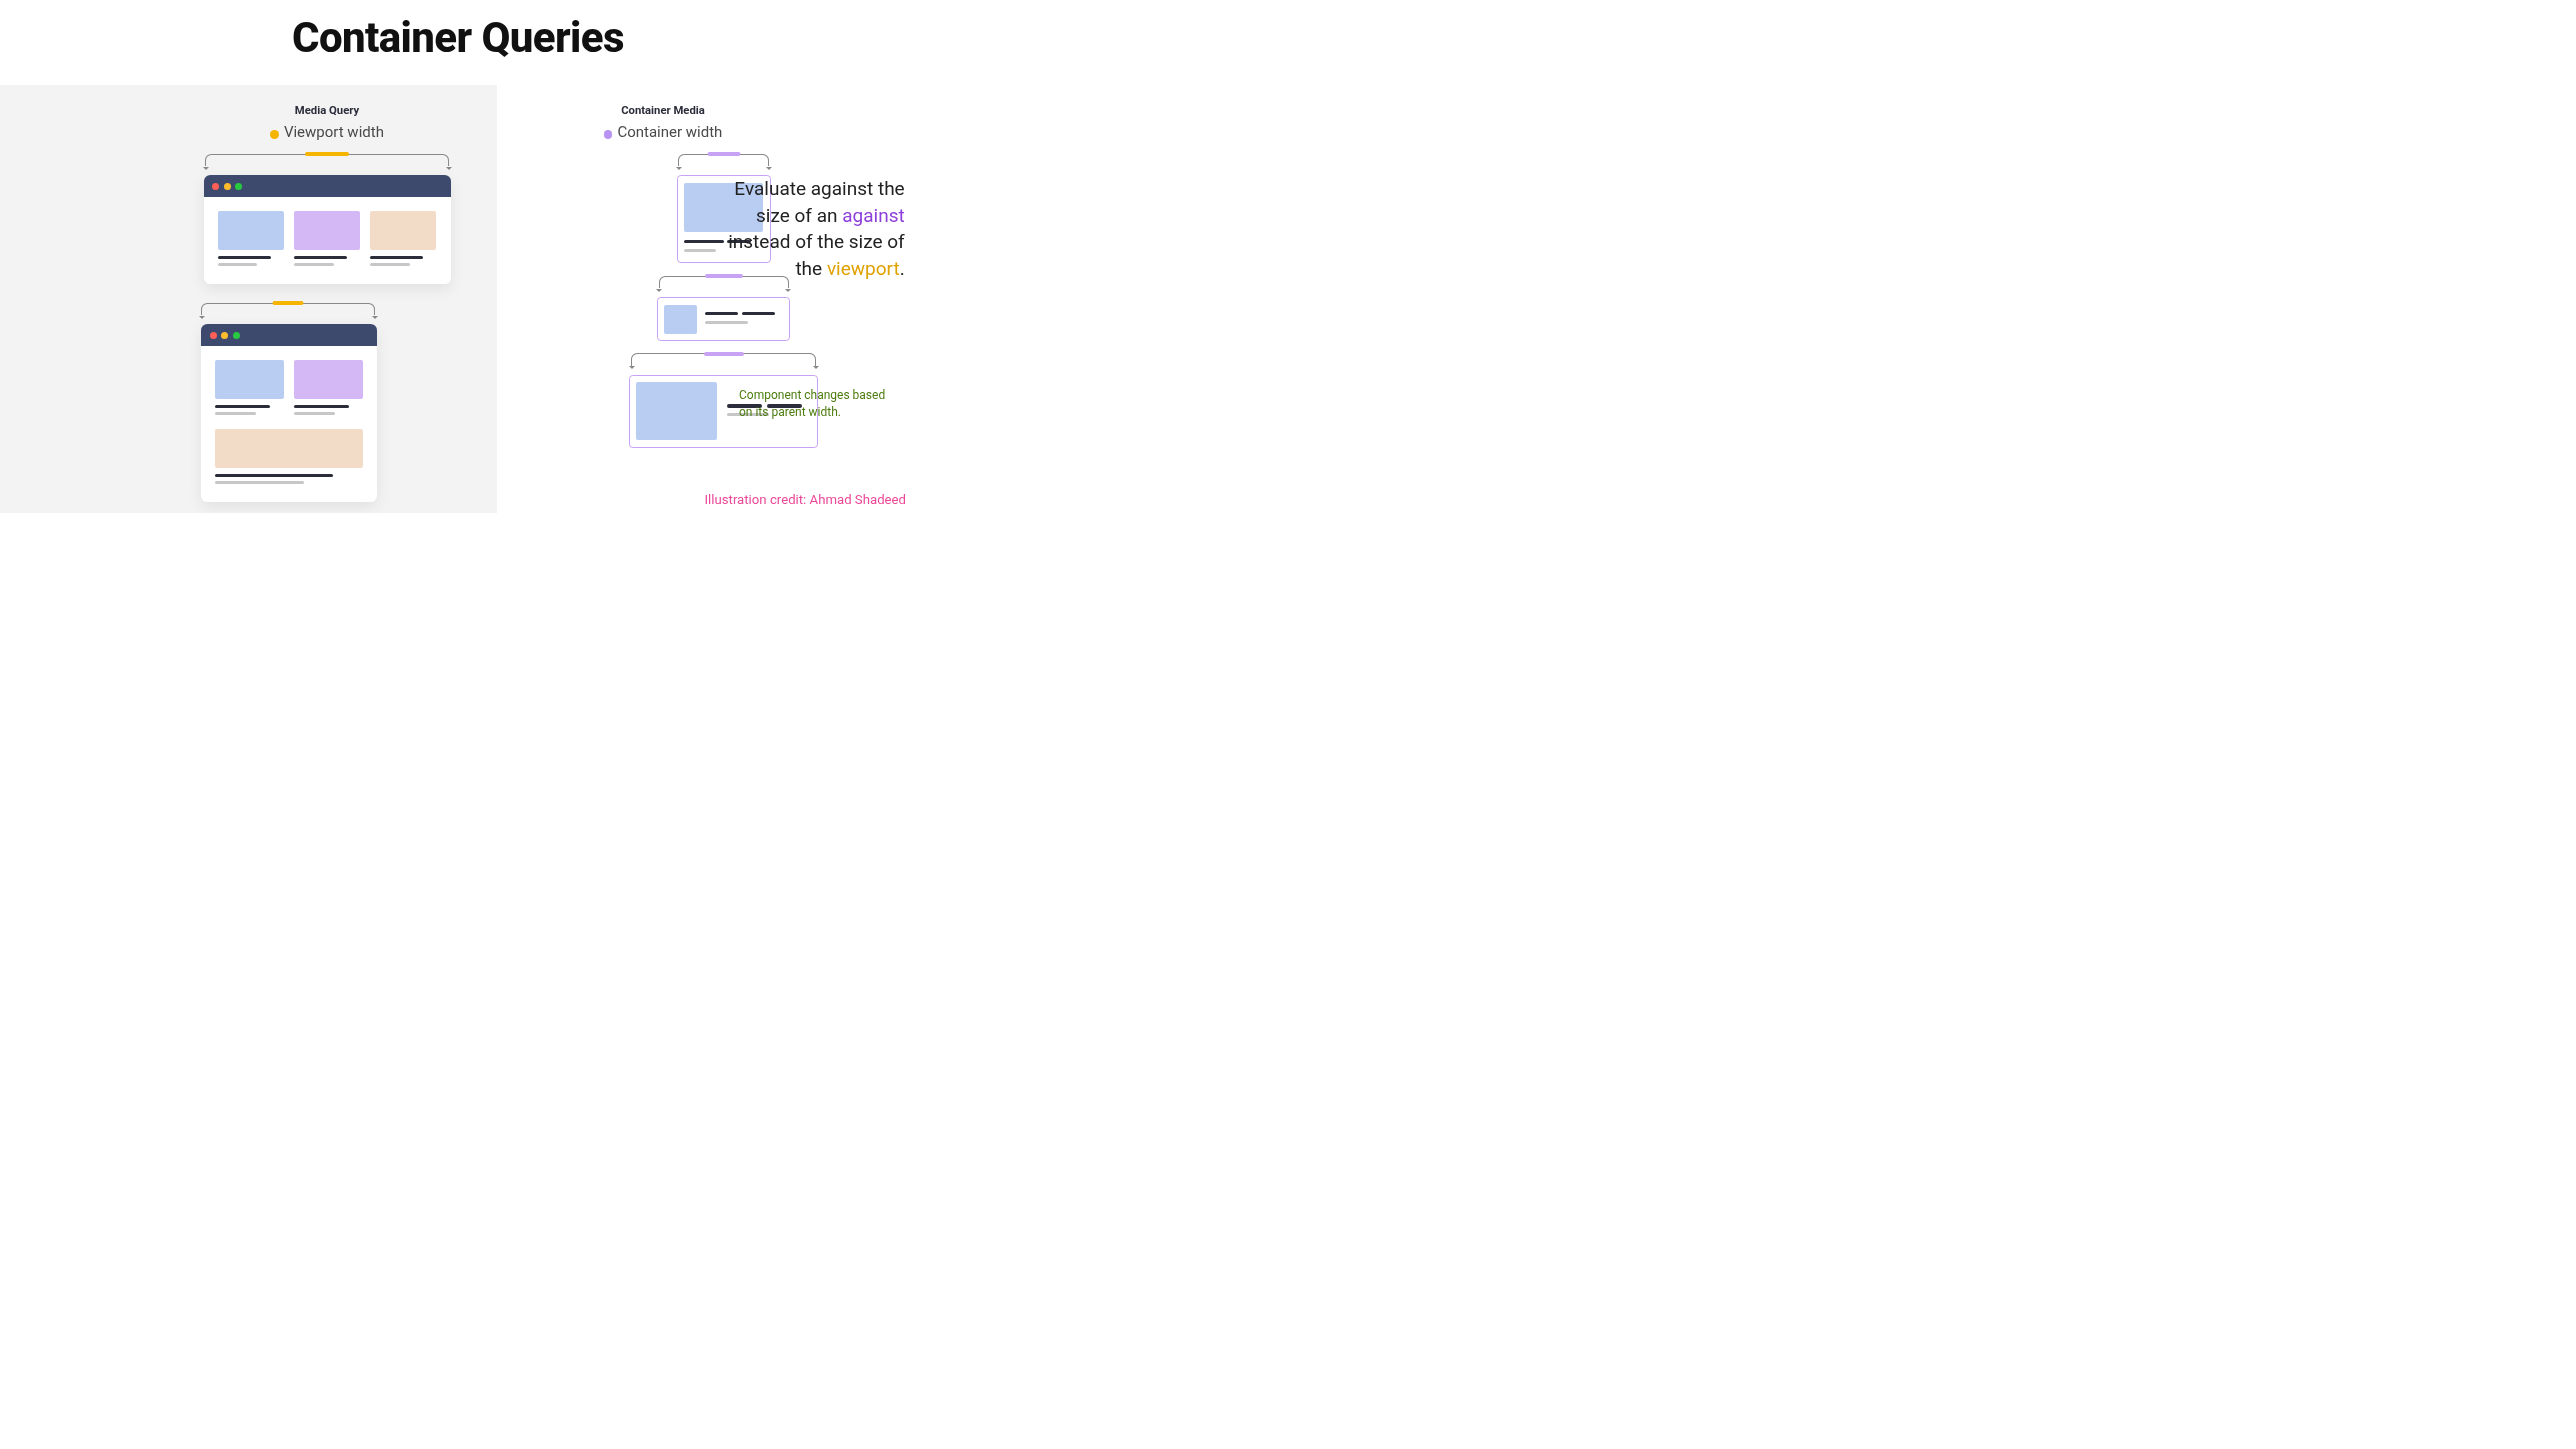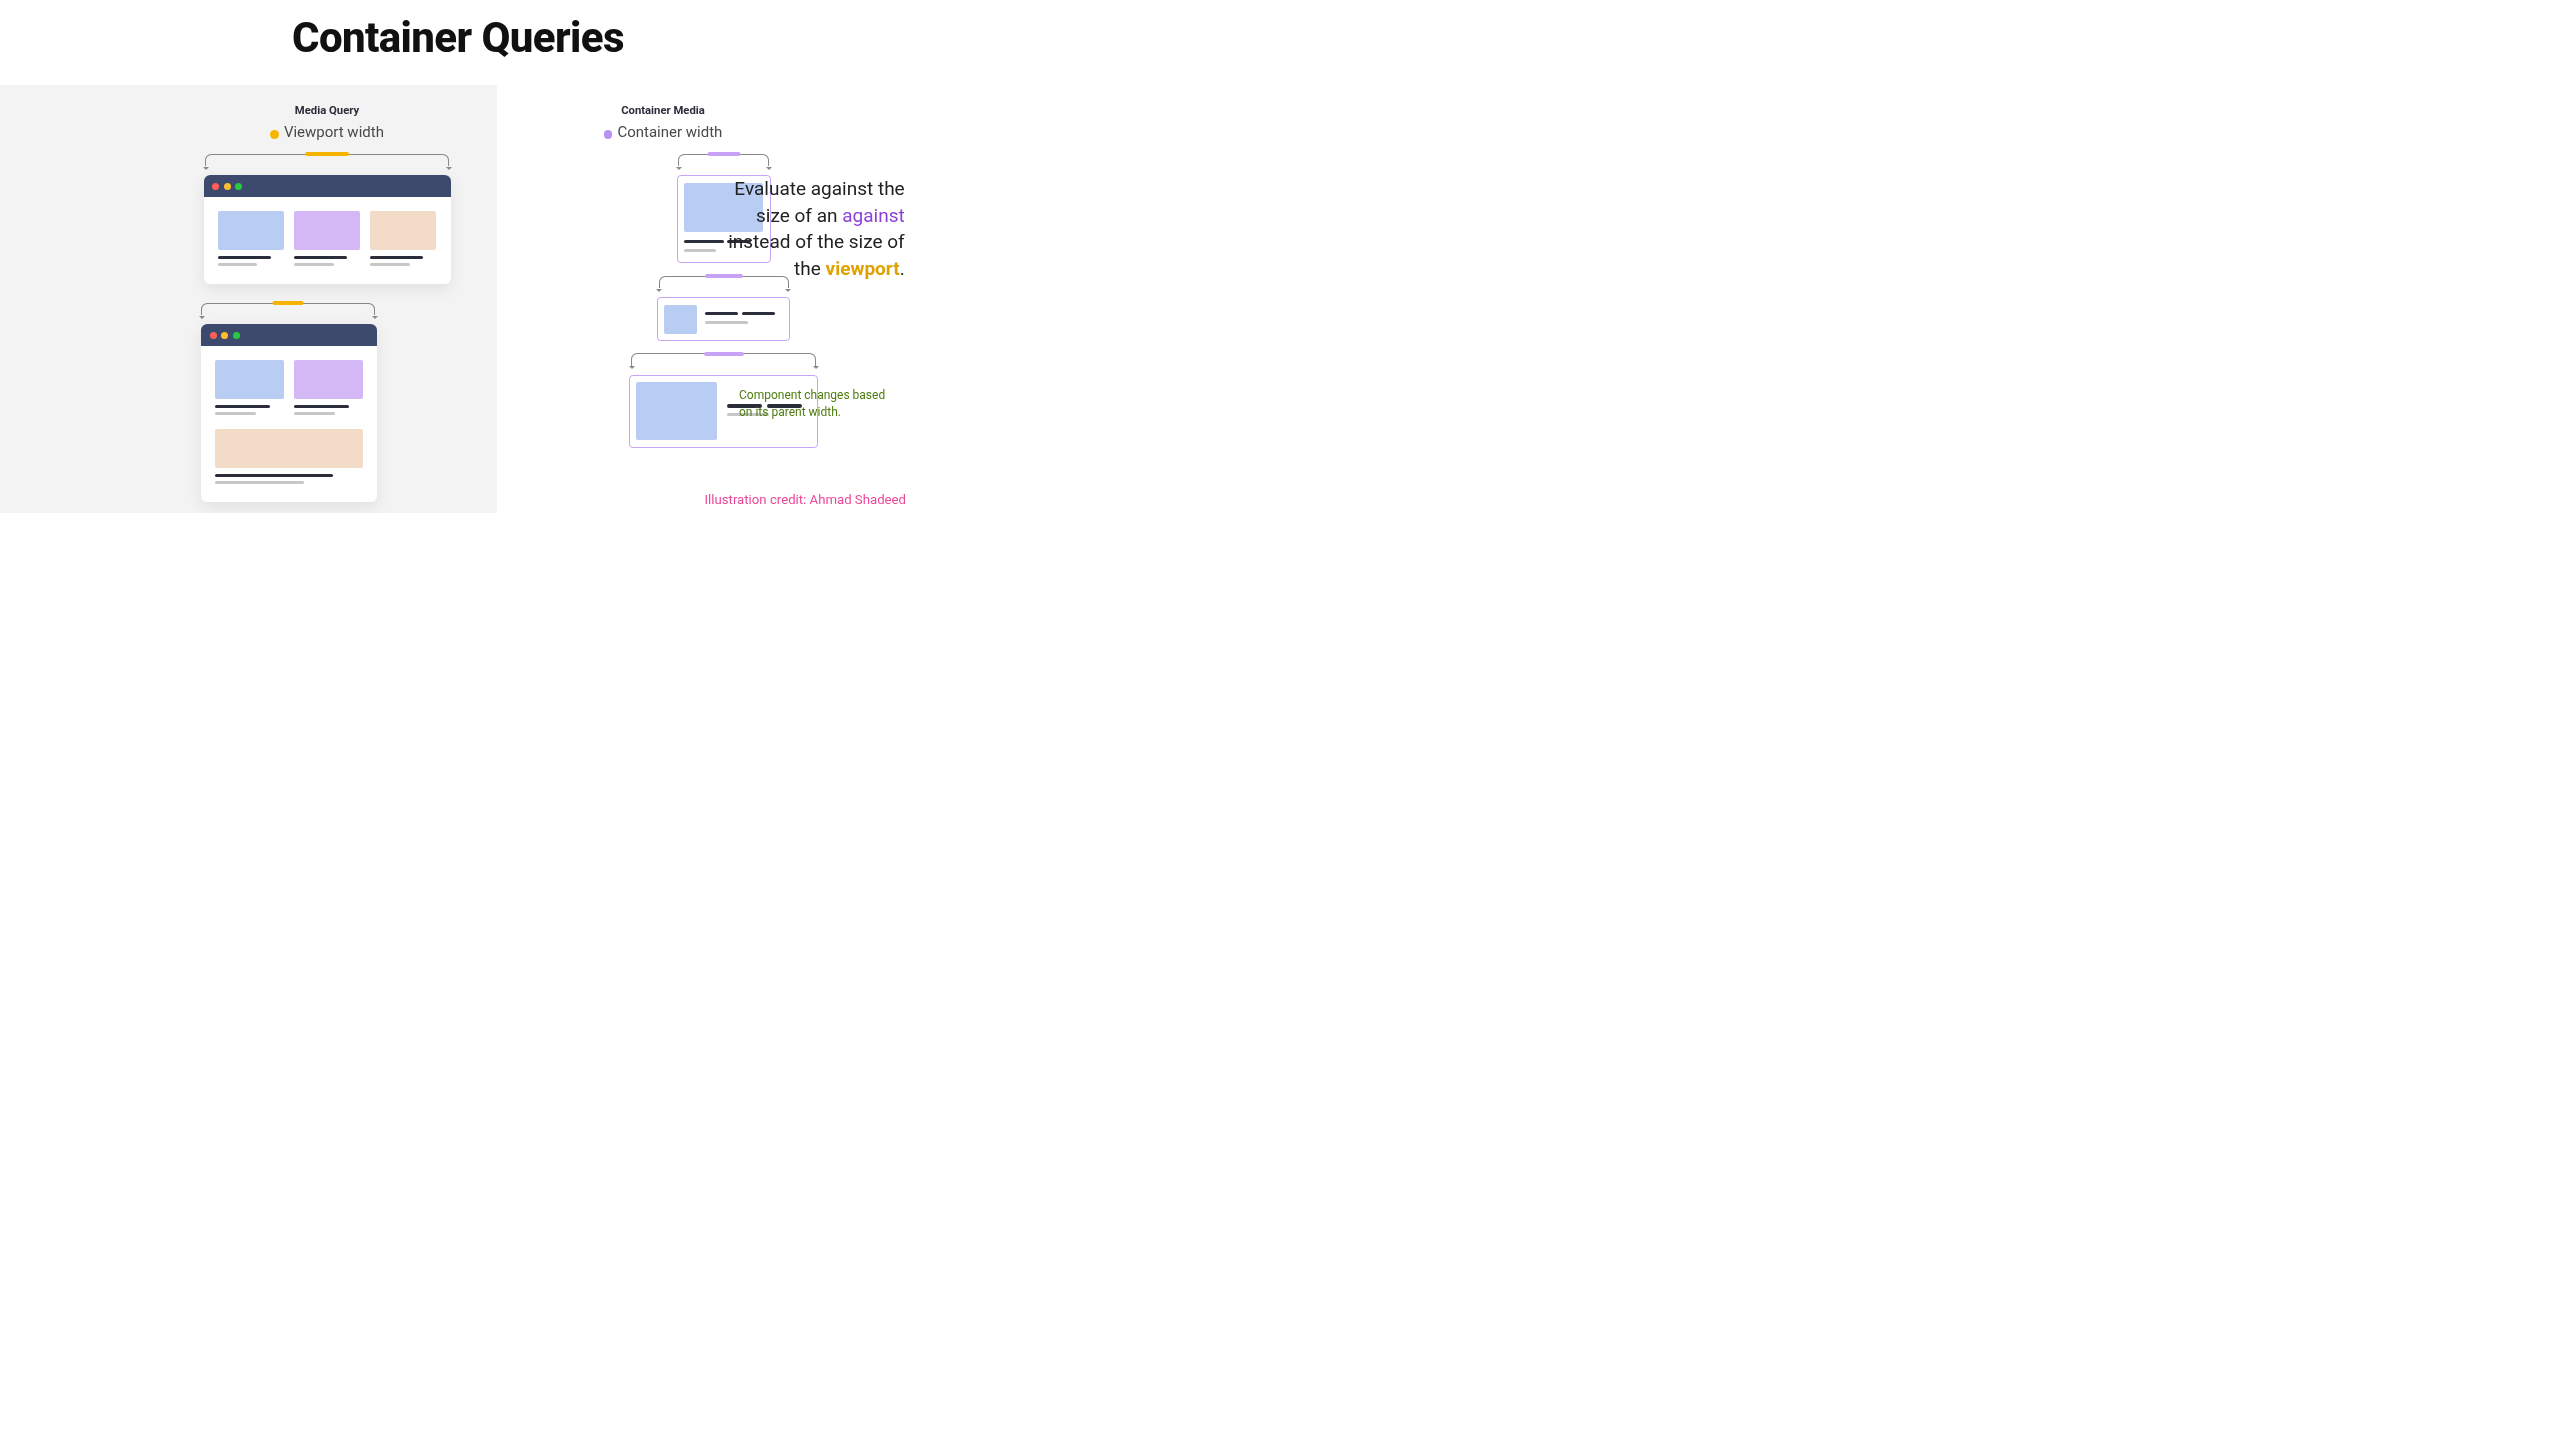--- a/index.html
+++ b/index.html
@@ -169,21 +169,21 @@
     right: 11.3px;
     top: 91px;
     width: 189px;
     text-align: right;
     font-size: 19px;
     line-height: 1.4;
     color: #222;
     font-weight: 400;
   }
   .desc .hl-purple { color: #8c3fd9; }
-  .desc .hl-yellow { color: #e0a200; font-weight: bold; }
+  .desc .hl-yellow { color: #e0a200; }
 
   .sub-desc {
     position: absolute;
     left: 739px;
     top: 387px;
     width: 151px;
     font-size: 12px;
     line-height: 1.4;
     color: #4d7c0f;
   }

